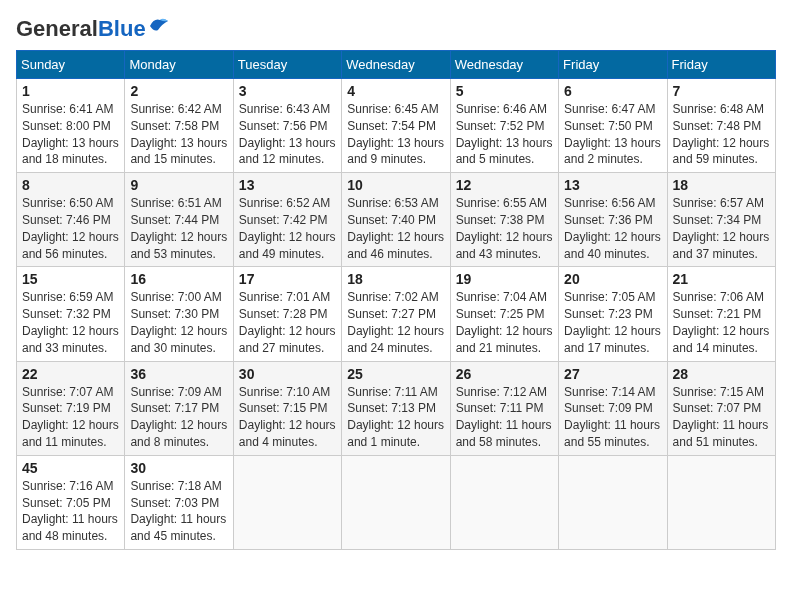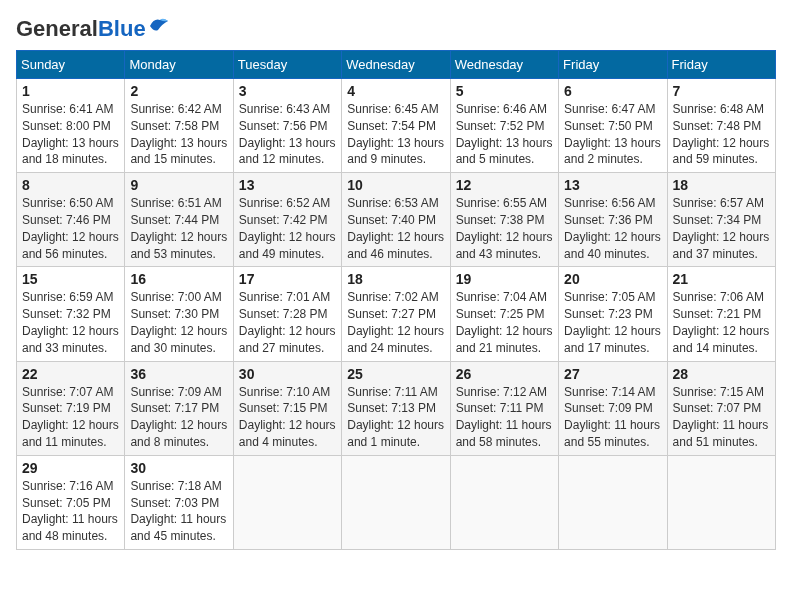--- a/index.html
+++ b/index.html
@@ -231,21 +231,21 @@
           <span class="day-num">27</span>
           <div class="day-detail">Sunrise: 7:14 AM<br>Sunset: 7:09 PM<br>Daylight: 11 hours<br>and 55 minutes.</div>
         </td>
         <td>
           <span class="day-num">28</span>
           <div class="day-detail">Sunrise: 7:15 AM<br>Sunset: 7:07 PM<br>Daylight: 11 hours<br>and 51 minutes.</div>
         </td>
       </tr>
       <tr class="row-5">
         <td>
-          <span class="day-num">29</span>
+          <span class="day-num">45</span>
           <div class="day-detail">Sunrise: 7:16 AM<br>Sunset: 7:05 PM<br>Daylight: 11 hours<br>and 48 minutes.</div>
         </td>
         <td>
           <span class="day-num">30</span>
           <div class="day-detail">Sunrise: 7:18 AM<br>Sunset: 7:03 PM<br>Daylight: 11 hours<br>and 45 minutes.</div>
         </td>
         <td class="empty-cell"></td>
         <td class="empty-cell"></td>
         <td class="empty-cell"></td>
         <td class="empty-cell"></td>

